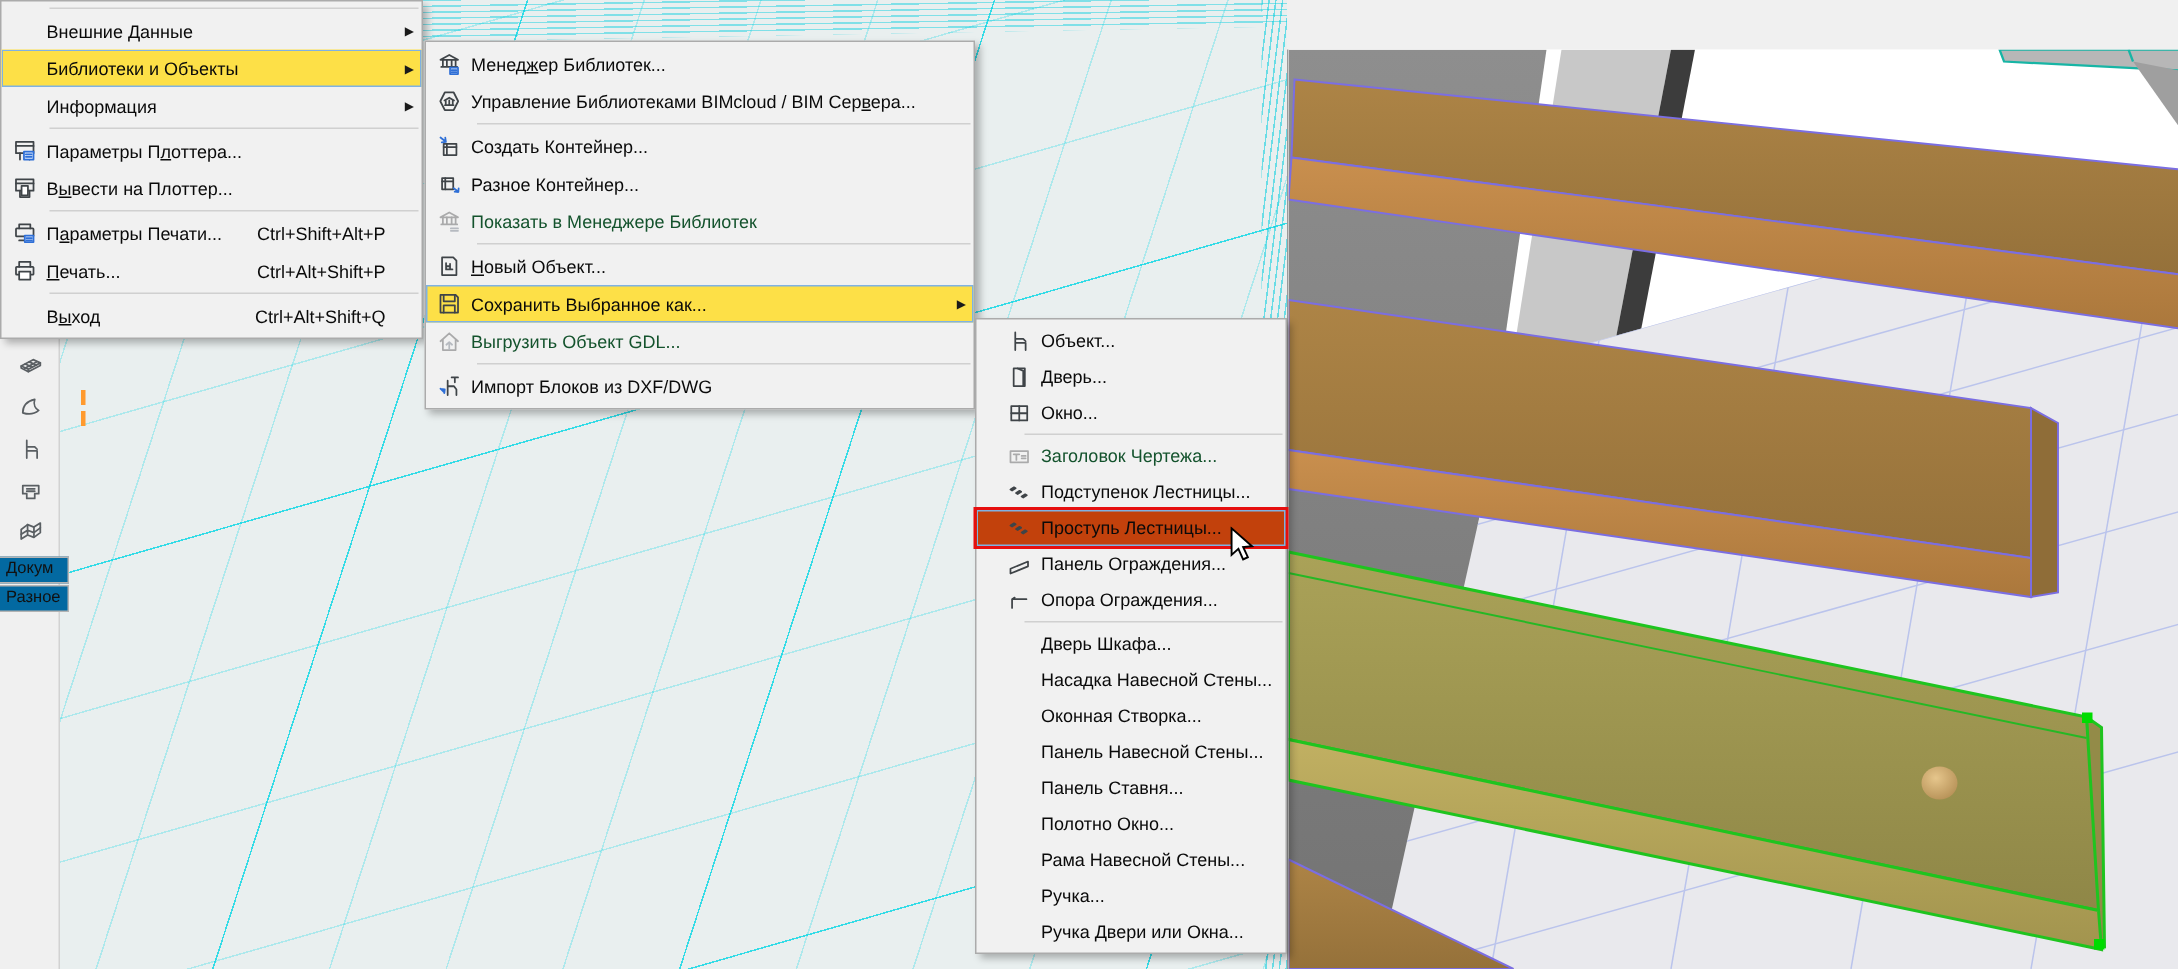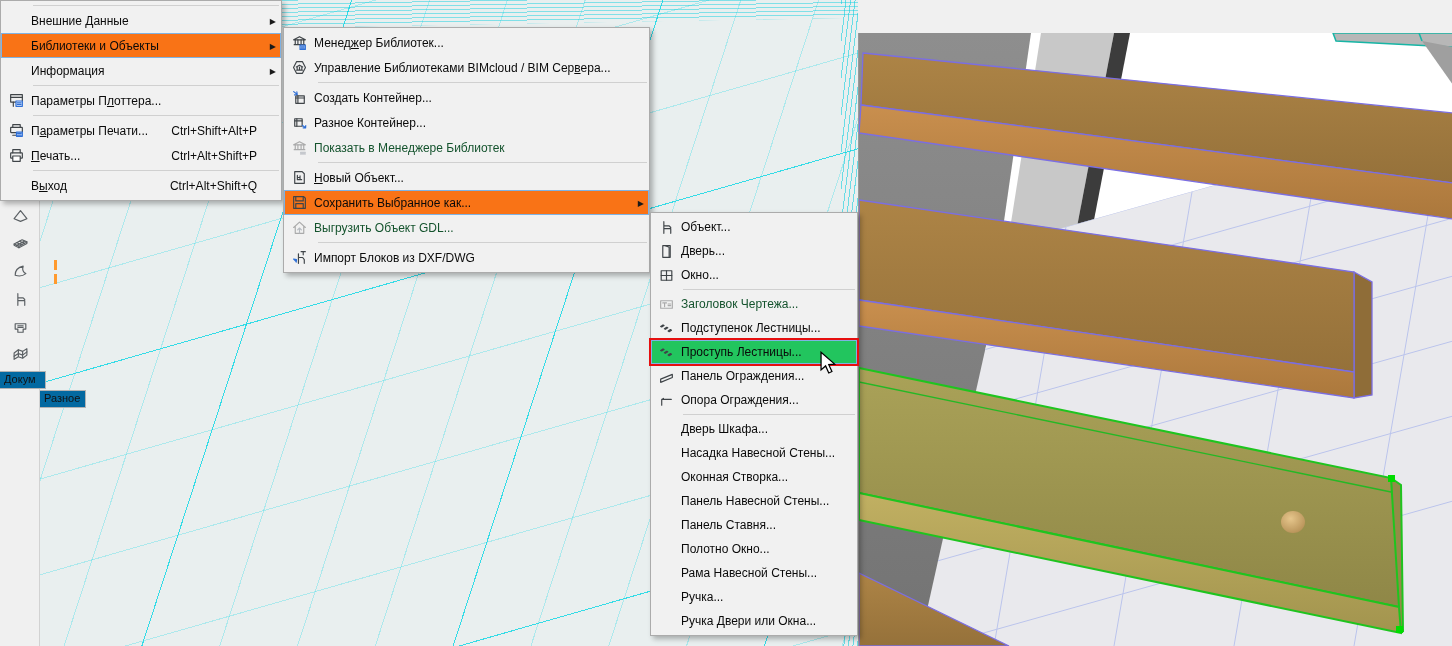--- a/index.html
+++ b/index.html
@@ -31,32 +31,32 @@
   
   .view3d{position:absolute;left:858px;top:33px;width:594px;height:613px;background:#fff;overflow:hidden;
     border-left:1px solid #9a9a9a;}
 
   
   .menu{position:absolute;background:#f1f1f1;border:1px solid #ababab;
     box-shadow:3px 3px 5px rgba(0,0,0,.28);z-index:30;padding:2px 0 2px 0;font-size:12px;color:#0a0a0a;}
   .mitem{position:relative;display:flex;align-items:center;padding-right:8px;cursor:default;}
   .menu1 .mitem{height:25px;}
   .menu2 .mitem{height:25px;}
-  .menu3 .mitem{height:24px;}
+  .menu3 .mitem{height:24px;padding-left:13px;}
   .mi-ic{width:30px;flex:0 0 30px;display:flex;align-items:center;justify-content:center;}
   .mi-lb{white-space:nowrap;}
   .mi-lb u{text-decoration:underline;}
   .mi-sc{margin-left:auto;padding-right:16px;white-space:nowrap;}
   .mi-ar{position:absolute;right:5px;top:50%;transform:translateY(-50%);font-size:8px;color:#1a1a1a;}
   .msep{border-top:1px solid #d0d0d0;margin:2px 2px 2px 32px;height:0;}
   .menu2 .msep{margin-left:34px;}
-  .mitem.highlighted{background:#f97316;box-shadow:inset 0 0 0 1px #7fb2e3;}
+  .mitem.highlighted{background:#fde047;box-shadow:inset 0 0 0 1px #7fb2e3;}
   .mitem.disabled{color:#14532d;}
   .mitem.disabled .mi-ic{opacity:.4;filter:saturate(.15);}
-  .mitem.redbox{box-shadow:inset 0 0 0 1px #7fb2e3, 0 0 0 2px #e60f0f;background:#22c55e;z-index:2;}
+  .mitem.redbox{box-shadow:inset 0 0 0 1px #7fb2e3, 0 0 0 2px #e60f0f;background:#c2410c;z-index:2;}
 
   .cursor{position:absolute;z-index:40;}
 </style>
 </head>
 <body>
 
 <div class="view2d">
   <div class="grid-diamond"></div>
   <div class="grid-top"></div>
   <div class="grid-right"></div>
@@ -191,21 +191,21 @@
         <svg width="17" height="17" viewBox="0 0 16 16" fill="none" stroke="#3f4448" stroke-width="1.1" stroke-linejoin="round" stroke-linecap="round">
           <path d="M2 7.5l4-3 4 1.5 4-2.5v6l-4 3-4-1.5-4 2.5z"></path>
           <path d="M6 4.5v6M10 6v6M2 10.5l4-2.5 4 1.5 4-3"></path>
         </svg>
       </div>
     </div>
 </div>
 <div class="side-tab" style="top:371px;">
   <span>Докум</span>
 </div>
-<div class="side-tab" style="top:390px;margin-left:40px;">
+<div class="side-tab" style="top:390px;">
   <span>Разное</span>
 </div>
 
 <div class="menu menu1" style="left:0;top:0;width:282px;">
     <div class="msep"></div>
     <div class="mitem">
       <span class="mi-ic"></span>
       <span class="mi-lb">Внешние Данные</span>
       <span class="mi-ar">▶</span>
     </div>
@@ -223,20 +223,30 @@
     <div class="mitem">
       <span class="mi-ic">
         <svg width="17" height="17" viewBox="0 0 16 16" fill="none" stroke="#3f4448" stroke-width="1.1" stroke-linejoin="round" stroke-linecap="round">
           <rect x="2.5" y="2.5" width="11" height="7"></rect>
           <path d="M2.5 5h11M5 9.5v4M11 9.5v4"></path>
           <rect x="7.5" y="8.5" width="6" height="5" fill="#dce9fb" stroke="#2f6fd6"></rect>
           <path stroke="#2f6fd6" d="M8.7 10.2h3.6M8.7 11.8h3.6"></path>
         </svg>
       </span>
       <span class="mi-lb">Параметры П<u>л</u>оттера...</span>
+    </div>
+    <div class="mitem">
+      <span class="mi-ic">
+        <svg width="17" height="17" viewBox="0 0 16 16" fill="none" stroke="#3f4448" stroke-width="1.1" stroke-linejoin="round" stroke-linecap="round">
+          <rect x="2.5" y="2.5" width="11" height="7"></rect>
+          <path d="M2.5 5h11M5 9.5v4h6v-4"></path>
+          <rect x="6" y="6.5" width="4" height="6" fill="#fff"></rect>
+        </svg>
+      </span>
+      <span class="mi-lb">В<u>ы</u>вести на Плоттер...</span>
     </div>
     <div class="msep"></div>
     <div class="mitem">
       <span class="mi-ic">
         <svg width="17" height="17" viewBox="0 0 16 16" fill="none" stroke="#3f4448" stroke-width="1.1" stroke-linejoin="round" stroke-linecap="round">
           <path d="M4.5 5V2.5h7V5"></path>
           <rect x="2.5" y="5" width="11" height="5" rx="0.5"></rect>
           <path d="M4.5 12.5h3"></path>
           <rect x="8" y="9.5" width="5.5" height="4" fill="#dce9fb" stroke="#2f6fd6"></rect>
           <path stroke="#2f6fd6" d="M9 11h3.5M9 12.5h3.5"></path>

